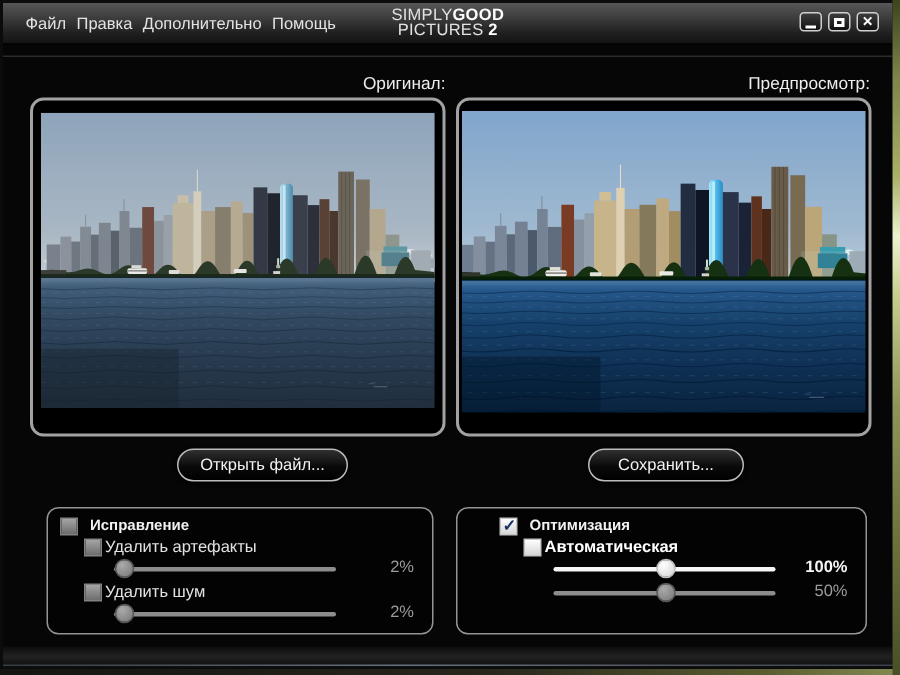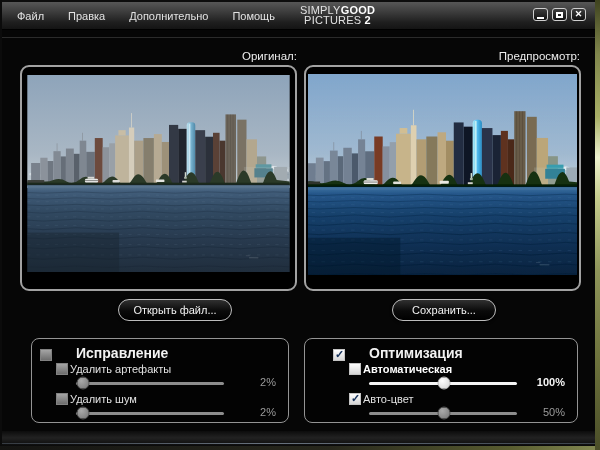--- a/index.html
+++ b/index.html
@@ -10,23 +10,23 @@
   .edge-right{position:absolute;top:0;right:0;width:5px;height:100%;z-index:40;
     background:linear-gradient(180deg,#3f431f 0%,#80864c 12%,#a8af66 26%,#eef2cf 35%,#c6cc8d 44%,#8f955a 60%,#6d723c 80%,#4a4e28 100%);}
   .edge-bottom{position:absolute;left:0;bottom:0;height:4px;width:100%;z-index:39;
     background:linear-gradient(90deg,#141412 0%,#27271c 55%,#595d30 85%,#848a52 100%);}
   .edge-left{position:absolute;left:0;top:0;width:2px;height:100%;background:#0b0b0b;z-index:38;}
   .edge-top{position:absolute;top:0;left:0;height:2px;width:100%;background:#0d0d0d;z-index:38;}
   
   .titlebar{position:absolute;left:2px;right:5px;top:2px;height:28px;
     background:linear-gradient(180deg,#575757 0%,#3a3a3a 40%,#1f1f1f 75%,#141414 100%);
     border-bottom:1px solid #000;display:flex;align-items:center;z-index:30;}
-  .menu{display:flex;gap:20px;padding-left:13px;font-size:11px;color:#e3e3e3;}
+  .menu{display:flex;gap:3px;padding-left:13px;font-size:11px;color:#e3e3e3;}
   .menu-item{cursor:default;padding:1px 2px;}
-  .logo{position:absolute;left:50%;top:3px;transform:translateX(-50%);text-align:center;color:#fff;line-height:10px;letter-spacing:.2px;margin-left:39px;}
+  .logo{position:absolute;left:50%;top:3px;transform:translateX(-50%);text-align:center;color:#fff;line-height:10px;letter-spacing:.2px;}
   .logo .row{font-size:11px;white-space:nowrap;}
   .logo .lt{font-weight:300;color:#e2e2e2;}
   .logo .bd{font-weight:800;color:#fff;}
   .wctrl{position:absolute;right:9px;top:6px;display:flex;gap:4px;}
   .wbtn{width:15px;height:13px;border:1px solid #cfcfcf;border-radius:3px;
     background:linear-gradient(180deg,#3d3d3d,#101010);display:flex;align-items:center;justify-content:center;color:#fff;}
   .g-min{width:7px;height:2px;background:#fff;margin-top:7px;}
   .g-max{width:7px;height:6px;border:2px solid #fff;}
   .g-close{font-size:9px;font-weight:bold;line-height:1;}
   .tsep{position:absolute;top:37px;left:2px;right:5px;height:1px;background:#2b2b2b;z-index:5;}
@@ -42,21 +42,21 @@
   
   .pbtn{position:absolute;top:299px;height:22px;border:1px solid #bcbcbc;border-radius:11px;
     background:linear-gradient(180deg,#303030 0%,#0a0a0a 55%,#000 100%);
     color:#f2f2f2;font-size:11px;display:flex;align-items:center;justify-content:center;
     box-shadow:0 1px 3px #000;z-index:6;cursor:default;}
   #btn-open{left:118px;width:114px;} #btn-save{left:392px;width:104px;}
   
   .ctl{position:absolute;top:338px;height:85px;border:1px solid #949494;border-radius:8px;background:#030303;padding:6px 10px 0 8px;z-index:6;}
   #ctl-correction{left:31px;width:258px;}
   #ctl-optimization{left:304px;width:274px;padding-left:28px;}
-  .ctl-title{display:flex;align-items:flex-end;gap:24px;font-weight:bold;font-size:14px;color:#f2f2f2;}
+  .ctl-title{display:flex;align-items:flex-start;gap:8px;font-weight:bold;font-size:10px;color:#f2f2f2;}
   .ctl-sub{display:flex;align-items:center;gap:2px;margin:2px 0 0 16px;font-size:11px;color:#e2e2e2;}
   .ctl-sub.em{font-weight:bold;color:#fff;}
   .cb{width:12px;height:12px;border:1px solid #c4c4c4;background:linear-gradient(180deg,#fefefe,#d6d6d6);position:relative;flex:none;}
   .cb.dim{border-color:#828282;background:linear-gradient(180deg,#a4a4a4,#6d6d6d);}
   .cb[data-checked="true"]::after{content:"\2713";position:absolute;left:1px;top:-2px;font-size:11px;font-weight:bold;color:#16325c;}
   .slider-row{position:relative;height:15px;margin-top:1px;}
   .track{position:absolute;left:36px;top:6px;width:148px;height:3px;border-radius:2px;background:#8d8d8d;}
   .track.bright{background:#f5f5f5;}
   .thumb{position:absolute;top:1px;width:13px;height:13px;border-radius:50%;transform:translate(-50%,-50%);
     background:radial-gradient(circle at 35% 30%,#aaa,#757575);border:1px solid #565656;}
@@ -279,24 +279,20 @@
     <div class="ctl-sub em">
       <span class="cb" data-checked="false"></span>
       <span>Автоматическая</span>
     </div>
     <div class="slider-row">
       <div class="track bright">
         <div class="thumb" style="left: 51%;"></div>
       </div>
       <span class="slider-value bright">100%</span>
     </div>
-    <div class="ctl-sub">
-      <span class="cb" data-checked="true"></span>
-      <span>Авто-цвет</span>
-    </div>
     <div class="slider-row">
       <div class="track">
         <div class="thumb" style="left: 51%;"></div>
       </div>
       <span class="slider-value">50%</span>
     </div>
   </div>
 
   <div class="footer"></div>
 </div>

